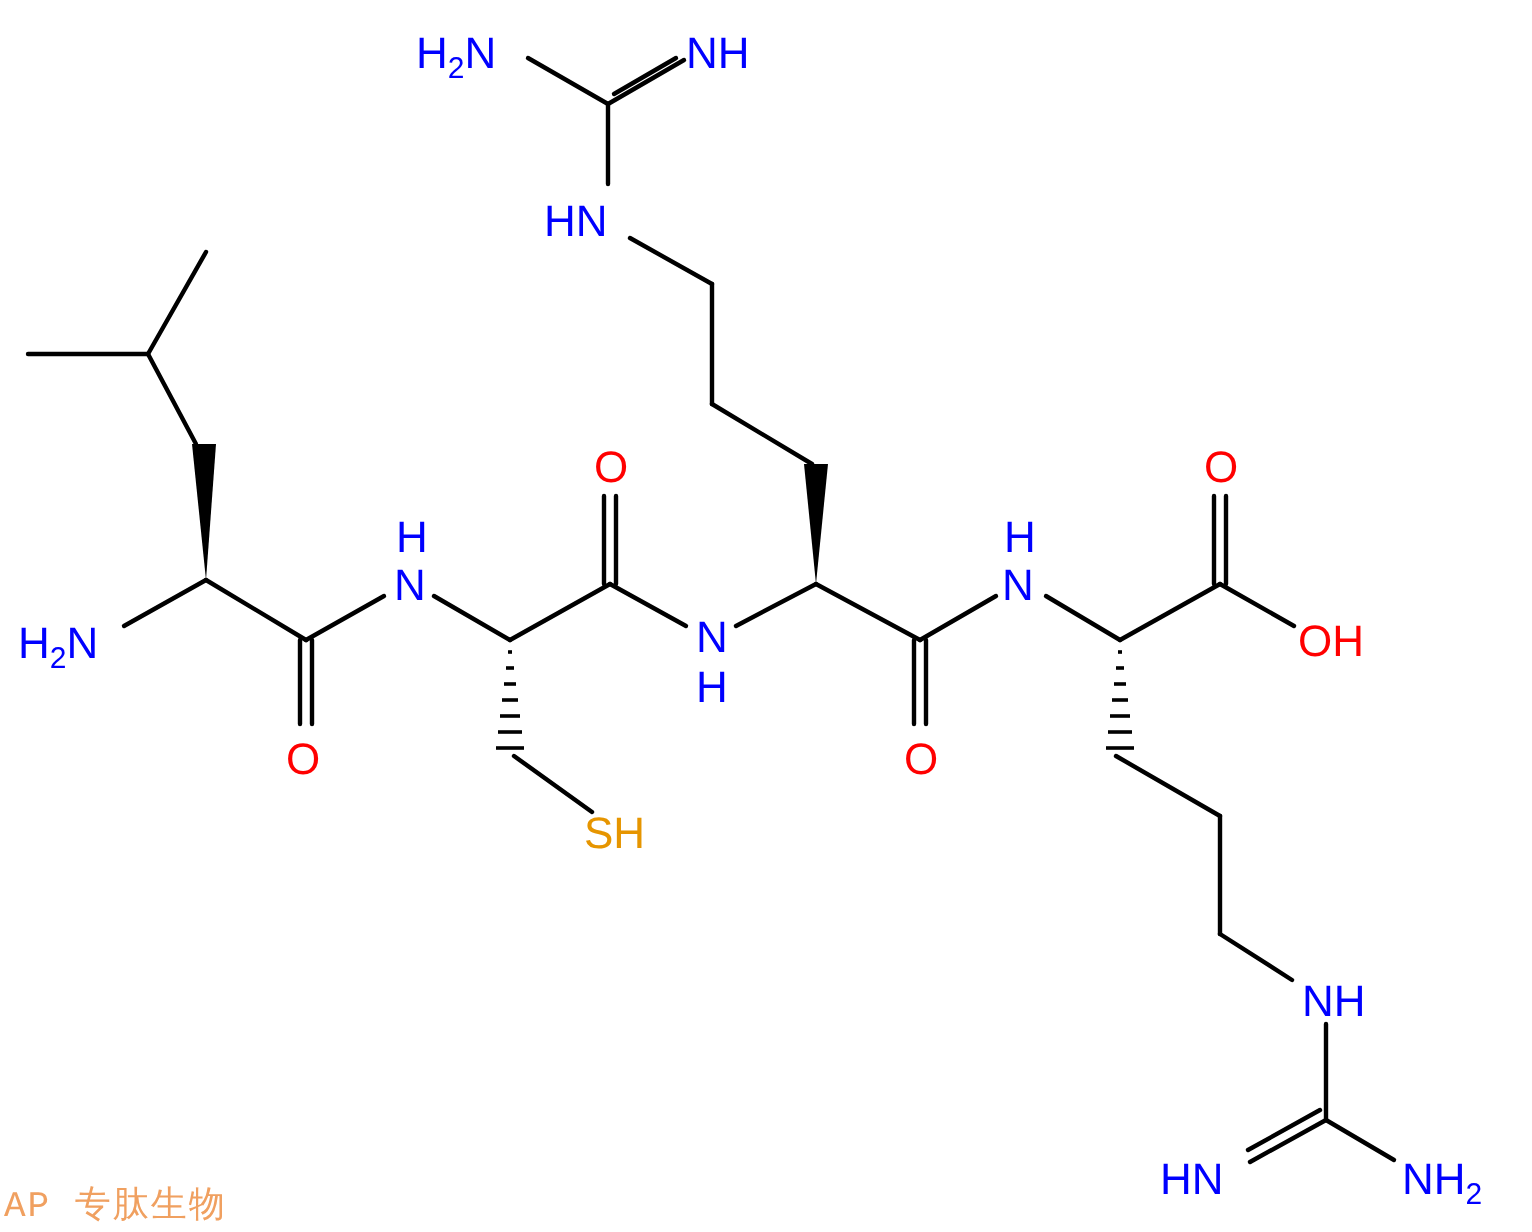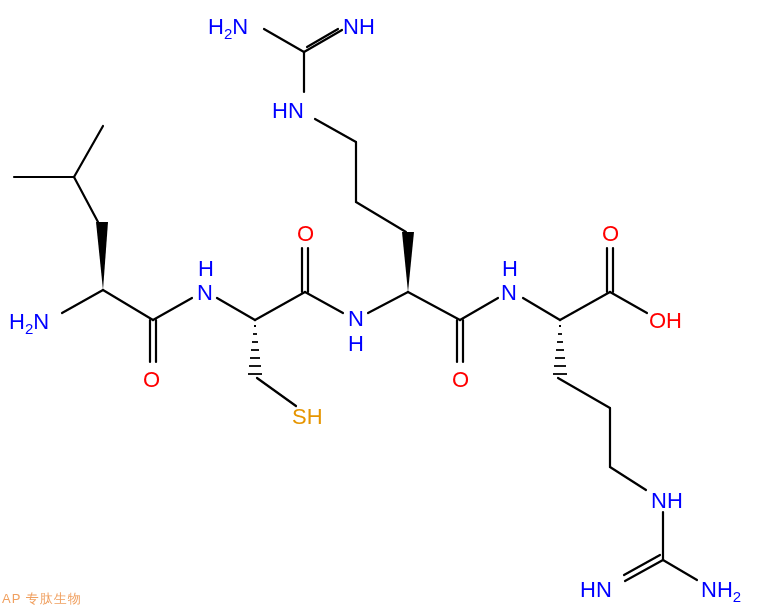--- a/index.html
+++ b/index.html
@@ -1,20 +1,20 @@
 <!DOCTYPE html>
 <html><head>
   <meta charset="utf-8">
   <style>
     html, body { margin: 0; padding: 0; background: #ffffff; }
     body { width: 766px; height: 616px; position: relative; overflow: hidden; font-family: "Liberation Sans", sans-serif; }
     #mol { position: absolute; left: 0; top: 0; }
     .lbl { font-family: "Liberation Sans", sans-serif; font-size: 22px; }
     .sub { font-size: 15px; }
-    .wm { position: absolute; left: 2px; top: 590px; font-family: Liberation Sans, sans-serif; font-size: 13px; color: #f0a060; letter-spacing: 1px; }
+    .wm { position: absolute; left: 2px; top: 590px; font-family: Liberation Mono, monospace; font-size: 18px; color: #f0a060; letter-spacing: 1px; }
   </style>
 </head>
 <body>
 
 <svg id="mol" width="766" height="616" viewBox="0 0 766 616" xmlns="http://www.w3.org/2000/svg">
   <g stroke="#000" stroke-width="2.2" fill="none" stroke-linecap="round">
 
     <line x1="14" y1="177" x2="74" y2="177"></line>
     <line x1="74" y1="177" x2="103" y2="126"></line>
     <line x1="74" y1="177" x2="98" y2="222"></line>

